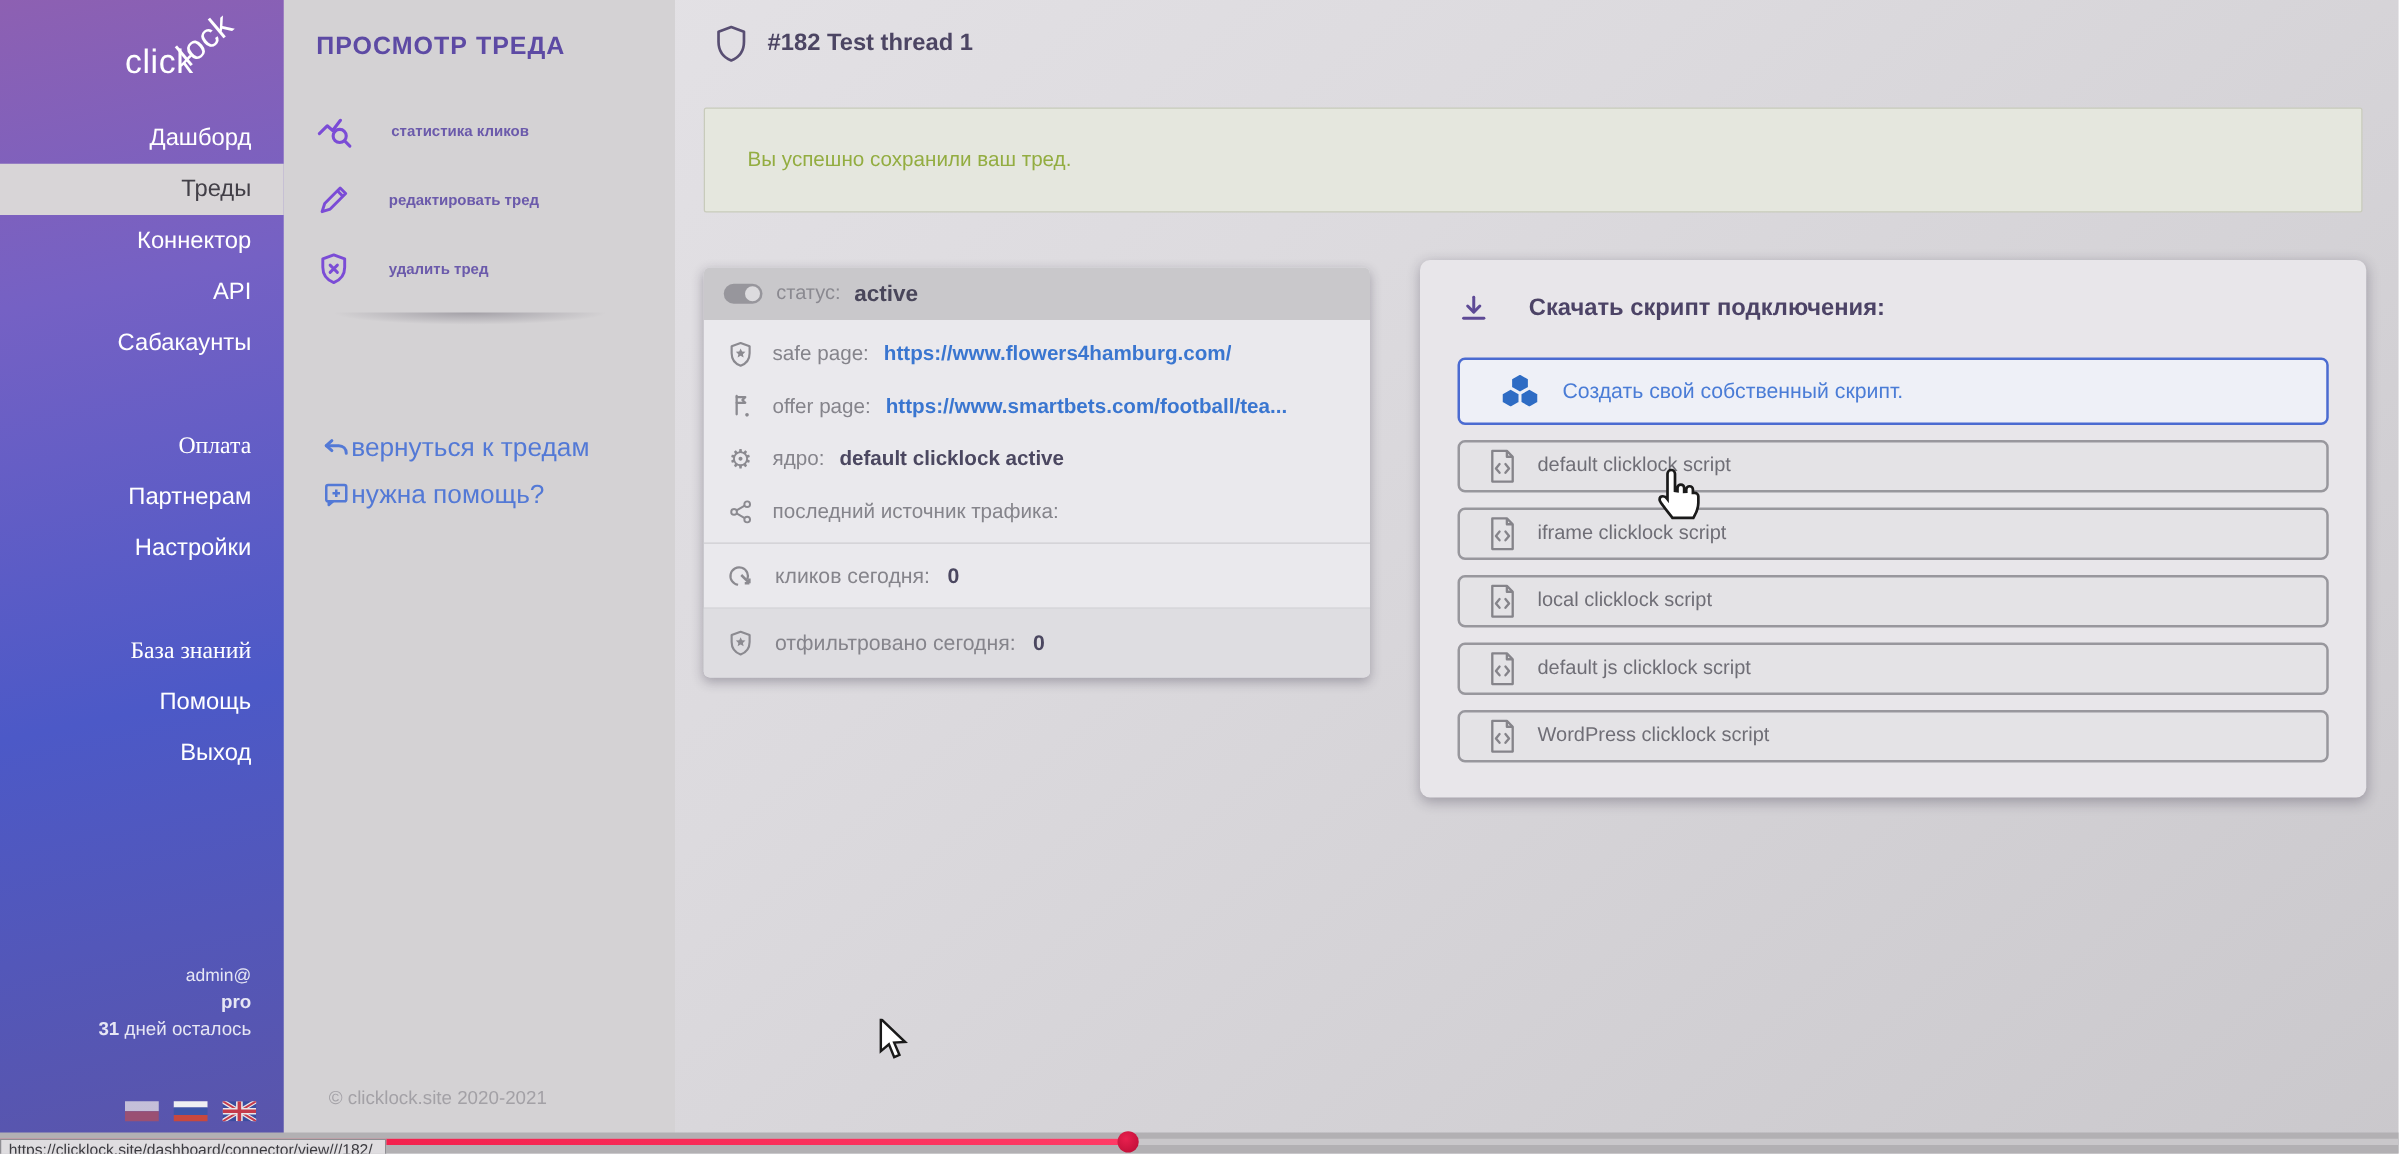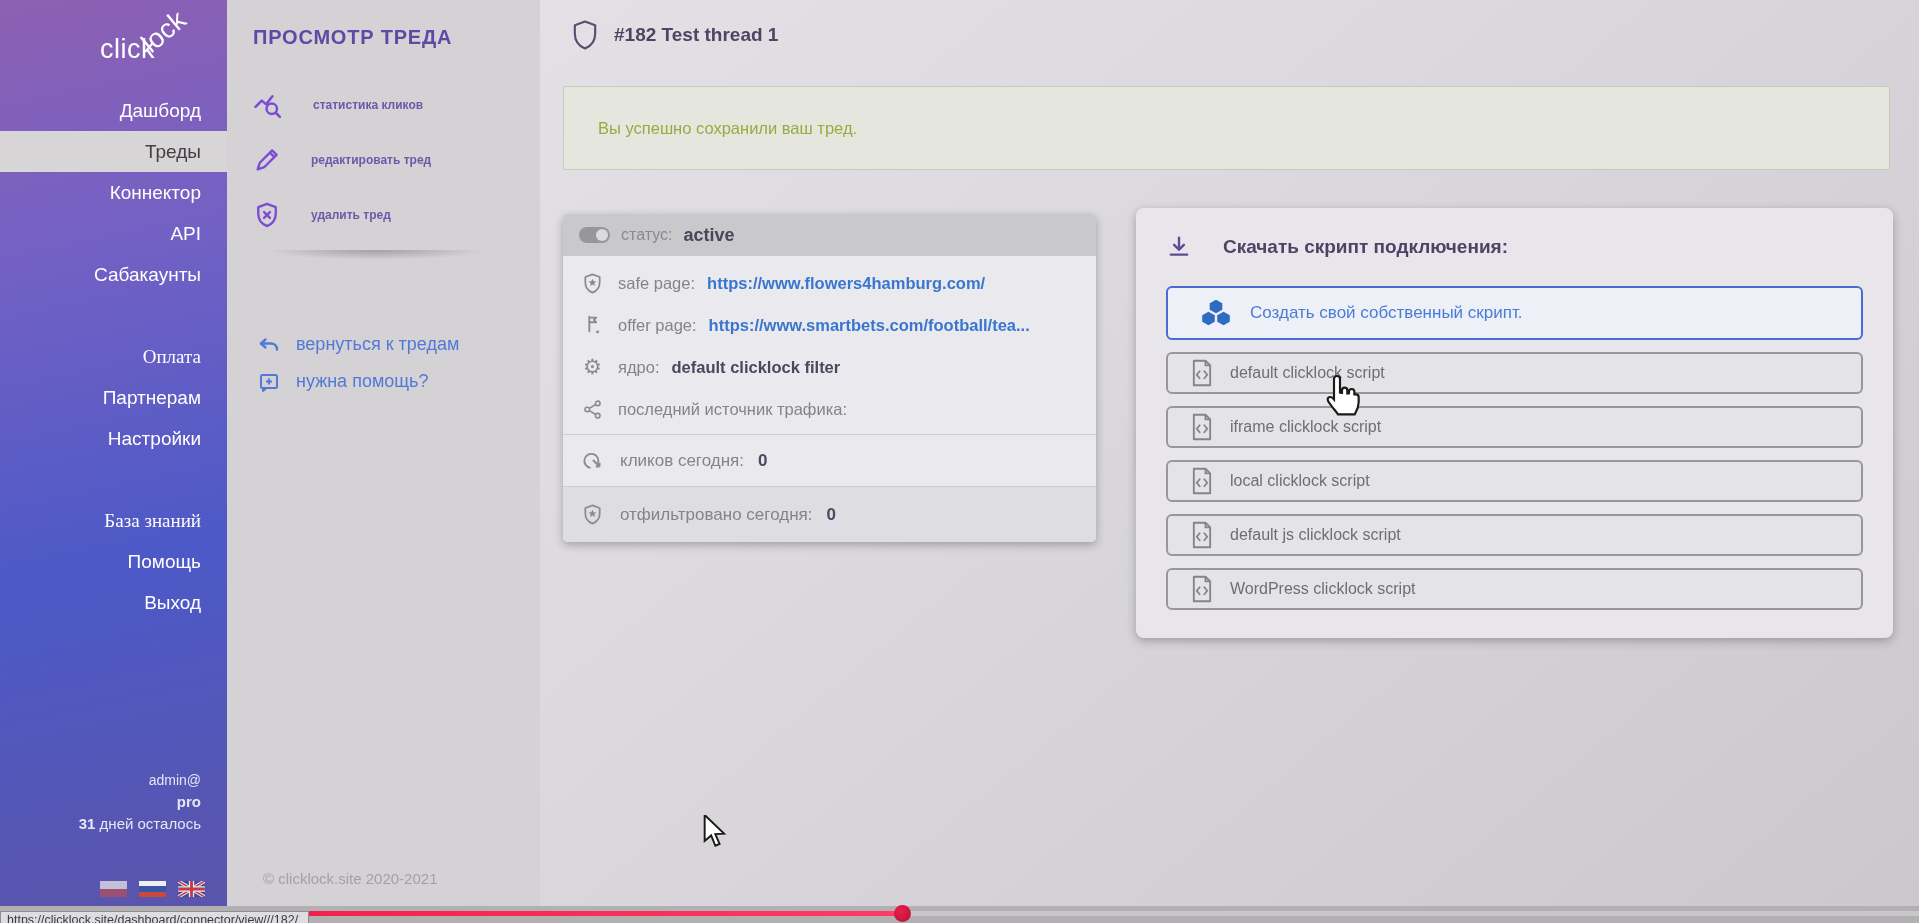--- a/index.html
+++ b/index.html
@@ -33,22 +33,22 @@
   
   .panel { position:absolute; left:227px; top:0; width:313px; height:907px; background:#d4d2d4; z-index:4; }
   .panel-title { position:absolute; top:26px; left:26px; font-size:20px; font-weight:bold; color:#5d4aa4; letter-spacing:.8px; }
   .menu { position:absolute; top:84px; left:26px; right:14px; }
   .menu-item { display:flex; align-items:center; gap:30px; height:42px; margin-bottom:13px;
     color:#6b5aab; font-size:12px; font-weight:bold; cursor:pointer; }
   .menu-item .micon { color:#7b4cd6; display:flex; }
   .menu-shadow { position:absolute; top:250px; left:16px; width:266px; height:13px;
     background:radial-gradient(55% 100% at 50% 0%, rgba(20,15,35,.26), transparent 75%); }
   .panel-links { position:absolute; top:334px; left:30px; }
-  .panel-link { display:flex; align-items:flex-start; gap:15px; height:37px;
-    color:#5379d6; font-size:18px; font-weight:500; cursor:pointer; }
+  .panel-link { display:flex; align-items:flex-end; height:37px;
+    color:#5379d6; font-size:21px; font-weight:500; cursor:pointer; }
   .panel-link .licon { color:#5379d6; display:flex; }
   .panel-footer { position:absolute; bottom:20px; left:36px; color:#a3a1a6; font-size:15px; }
 
   
   .main { position:absolute; left:540px; top:0; right:0; height:907px; }
   .main-header { position:absolute; top:20px; left:32px; display:flex; align-items:center; gap:16px; }
   .main-title { font-size:19px; font-weight:bold; color:#4c4563; }
   .shield-ico { color:#584e72; display:flex; }
 
   .alert { position:absolute; left:23px; top:86px; width:1327px; height:84px;
@@ -247,21 +247,21 @@
               </svg>
           </span>
           <span class="lbl">offer page:</span>
           <span class="val link">https://www.smartbets.com/football/tea...</span>
         </div>
         <div class="sc-row">
           <span class="icon">
               <span class="gear-glyph">⚙</span>
             </span>
           <span class="lbl">ядро:</span>
-          <span class="val">default clicklock filter</span>
+          <span class="val">default clicklock active</span>
         </div>
         <div class="sc-row">
           <span class="icon">
             <svg width="21" height="21" viewBox="0 0 24 24" fill="none" stroke="currentColor" stroke-width="1.8">
                 <circle cx="18" cy="5" r="2.6"></circle>
                 <circle cx="6" cy="12" r="2.6"></circle>
                 <circle cx="18" cy="19" r="2.6"></circle>
                 <path d="M8.3 10.7 L15.7 6.3 M8.3 13.3 L15.7 17.7"></path>
               </svg>
           </span>

